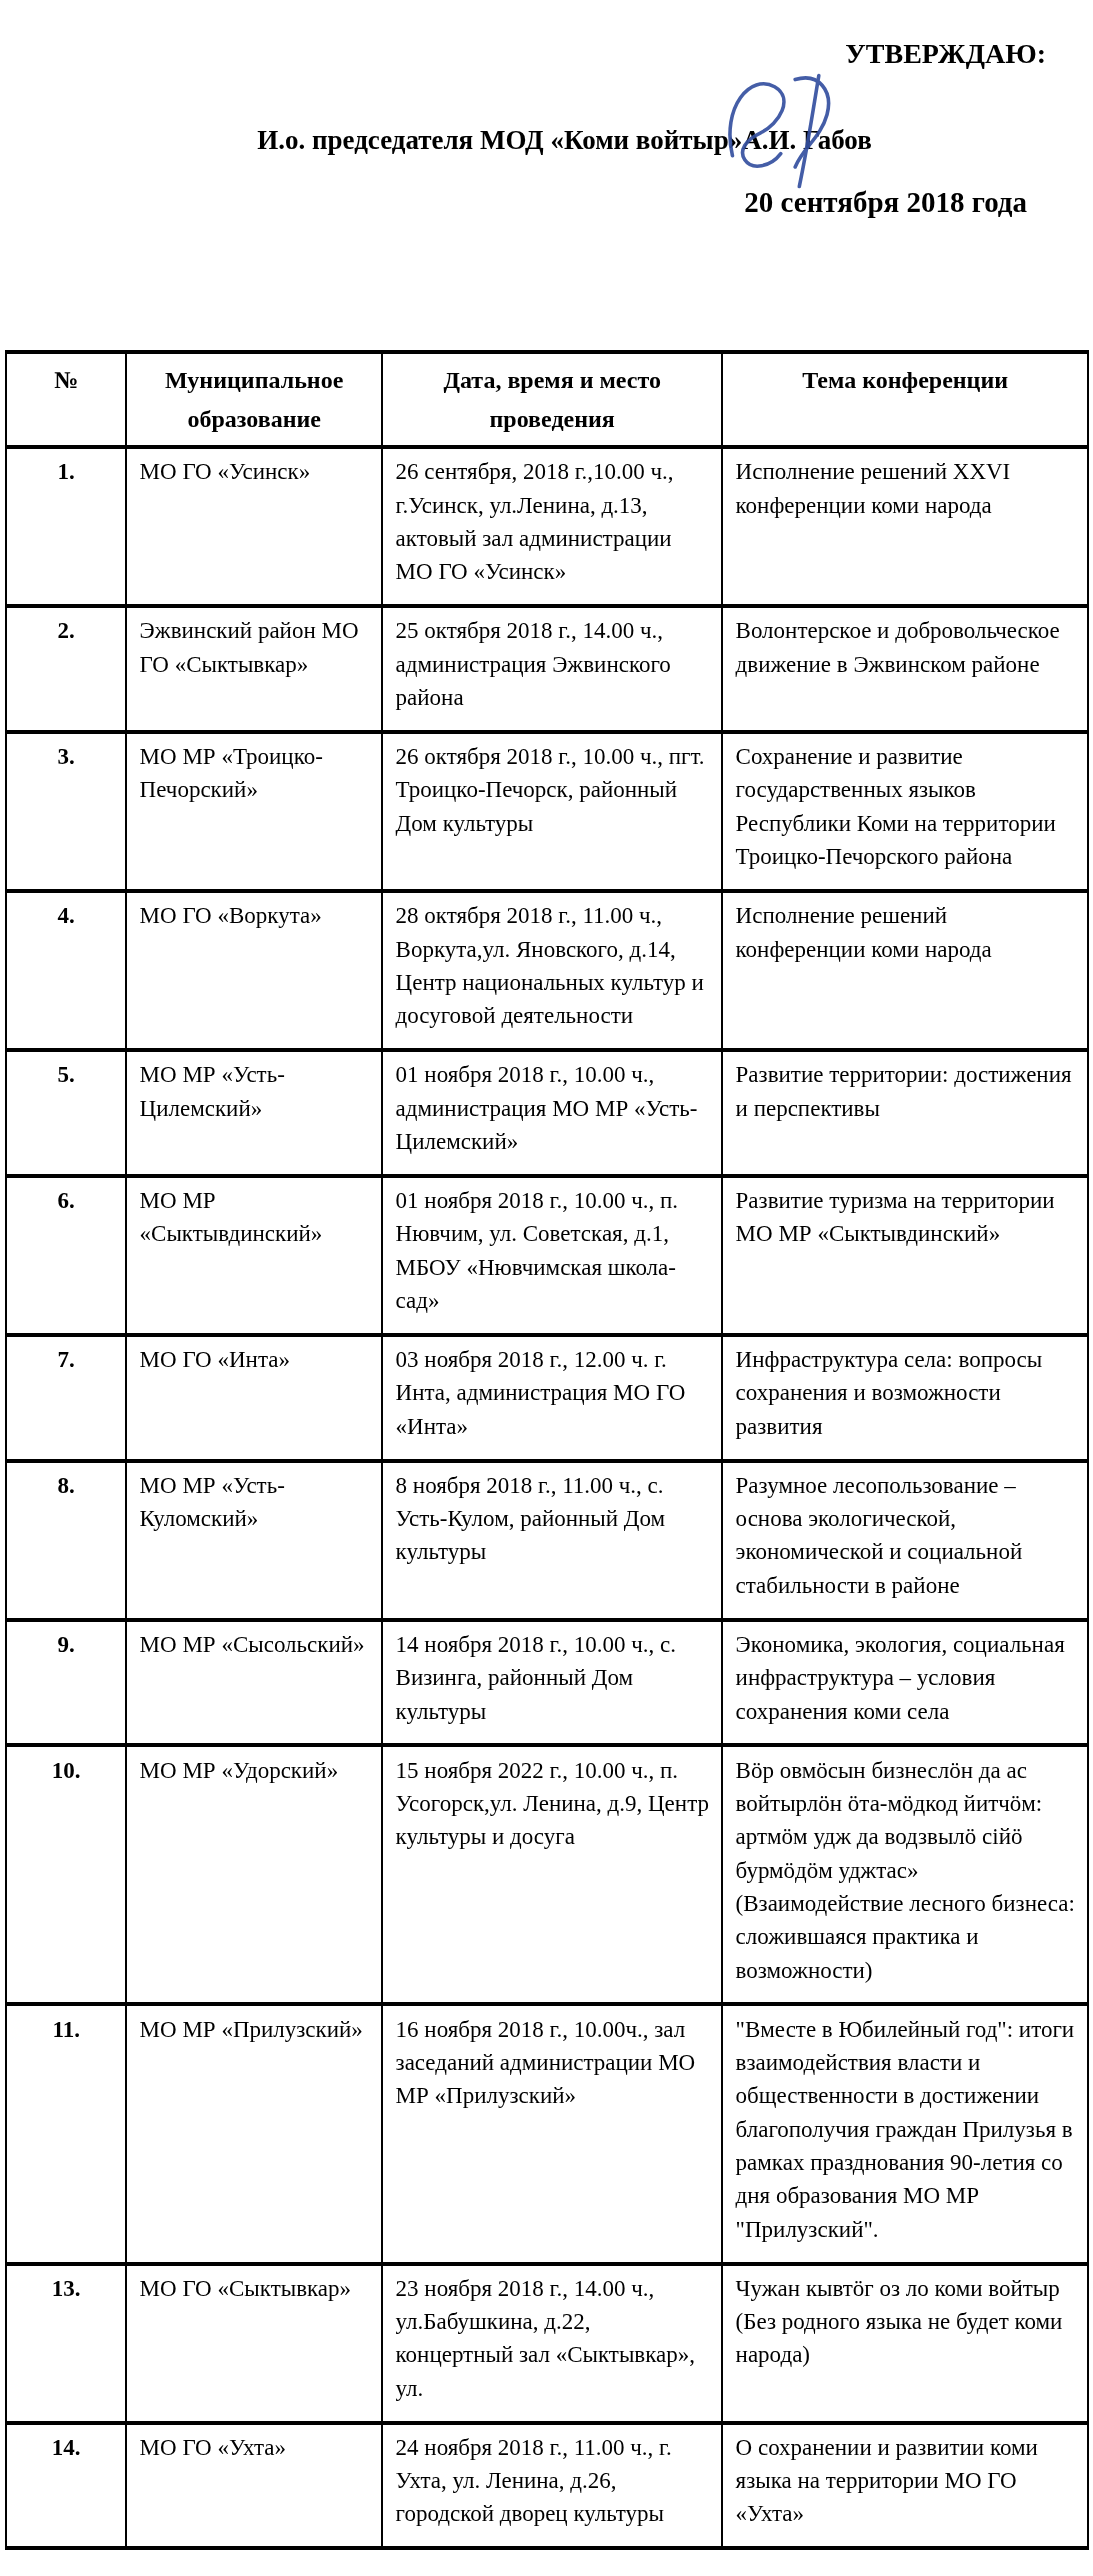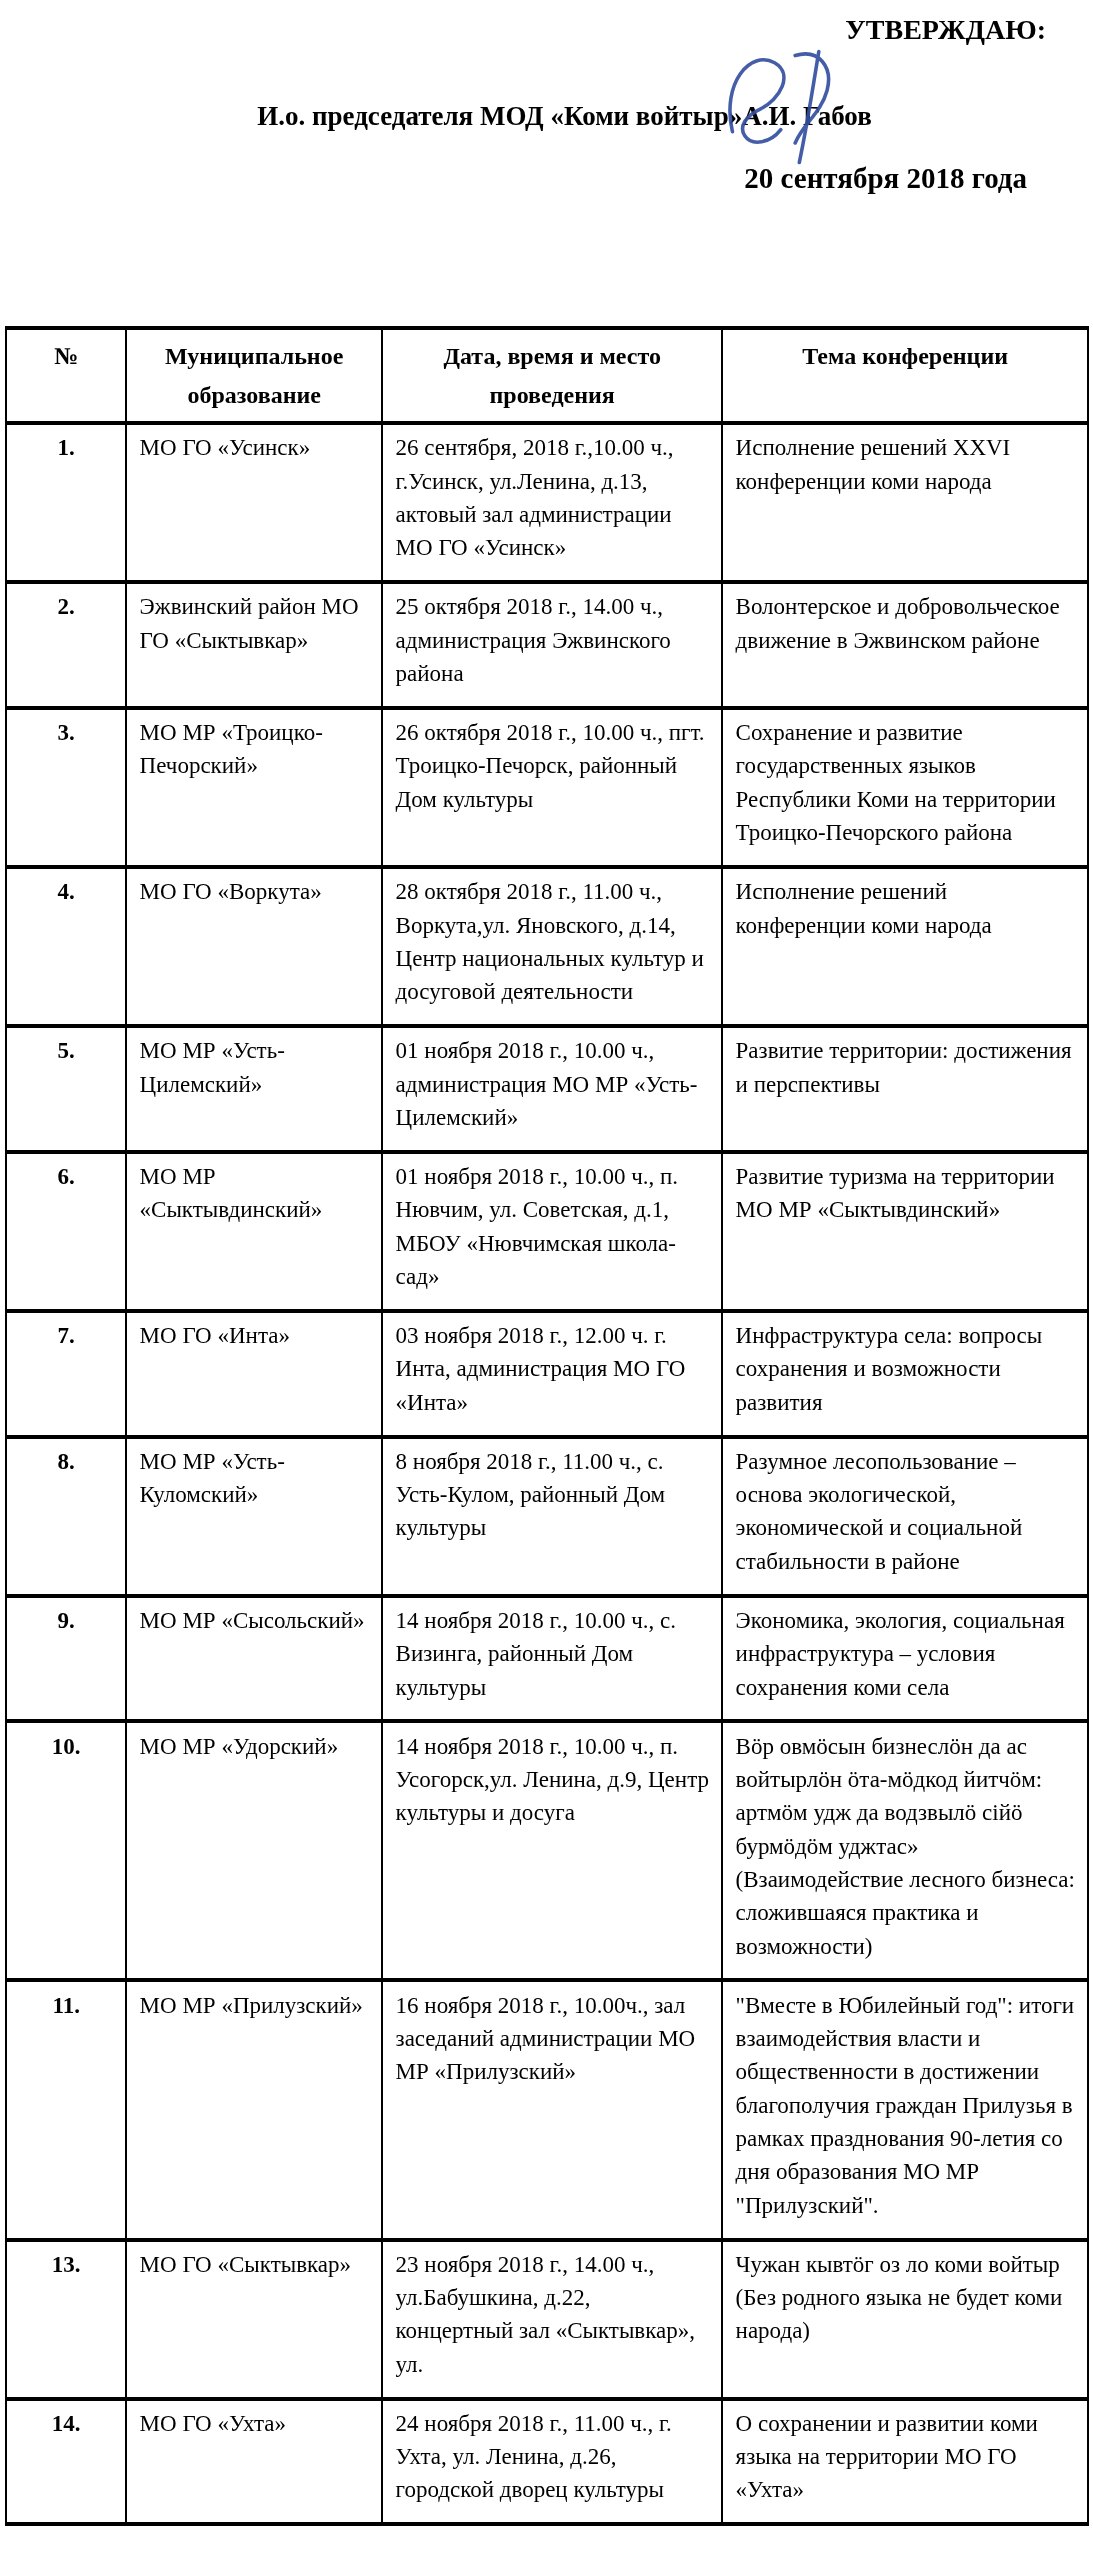--- a/index.html
+++ b/index.html
@@ -10,21 +10,21 @@
     font-family: "Liberation Serif", "DejaVu Serif", serif;
   }
   .page {
     position: relative;
     width: 1093px;
     min-height: 3150px;
     background: #ffffff;
     overflow: hidden;
   }
   
-  .header-block { position: relative; height: 326px; }
+  .header-block { position: relative; height: 326px; margin-top: 24px; }
   .approve {
     position: absolute; top: 14.4px; right: 47px;
     font-size: 28px; font-weight: bold; white-space: nowrap;
   }
   .signer-row {
     position: absolute; top: 101px; left: 97px; right: 61px;
     display: flex; justify-content: center; align-items: baseline;
     font-size: 27px; font-weight: bold; white-space: nowrap;
   }
   .signature-wrap {
@@ -173,21 +173,21 @@
         </tr>
         <tr>
           <td class="c0">9.</td>
           <td class="c1">МО МР «Сысольский»</td>
           <td class="c2">14 ноября 2018 г., 10.00 ч., с. Визинга, районный Дом культуры</td>
           <td class="c3">Экономика, экология, социальная инфраструктура – условия сохранения коми села</td>
         </tr>
         <tr>
           <td class="c0">10.</td>
           <td class="c1">МО МР «Удорский»</td>
-          <td class="c2">14 ноября 2018 г., 10.00 ч., п. Усогорск,ул. Ленина, д.9, Центр культуры и досуга</td>
+          <td class="c2">15 ноября 2022 г., 10.00 ч., п. Усогорск,ул. Ленина, д.9, Центр культуры и досуга</td>
           <td class="c3">Вӧр овмӧсын бизнеслӧн да ас войтырлӧн ӧта-мӧдкод йитчӧм: артмӧм удж да водзвылӧ сійӧ бурмӧдӧм уджтас» (Взаимодействие лесного бизнеса: сложившаяся практика и возможности)</td>
         </tr>
         <tr>
           <td class="c0">11.</td>
           <td class="c1">МО МР «Прилузский»</td>
           <td class="c2">16 ноября 2018 г., 10.00ч., зал заседаний администрации МО МР «Прилузский»</td>
           <td class="c3">"Вместе в Юбилейный год": итоги взаимодействия власти и общественности в достижении благополучия граждан Прилузья в рамках празднования 90-летия со дня образования МО МР "Прилузский".</td>
         </tr>
         <tr>
           <td class="c0">13.</td>

